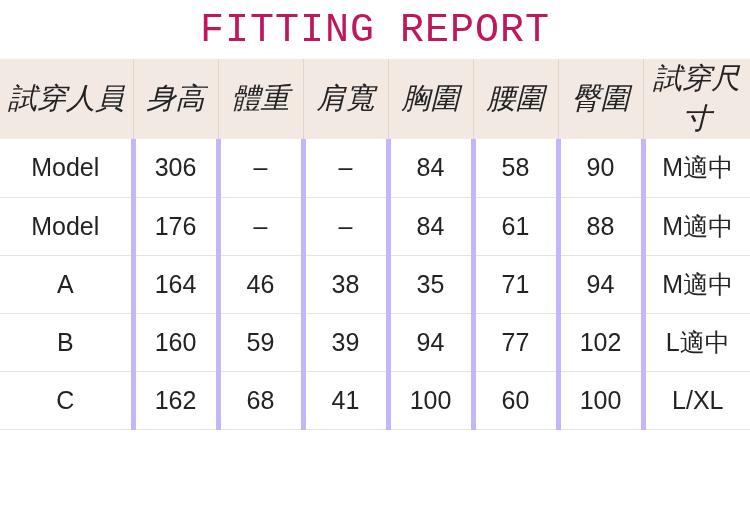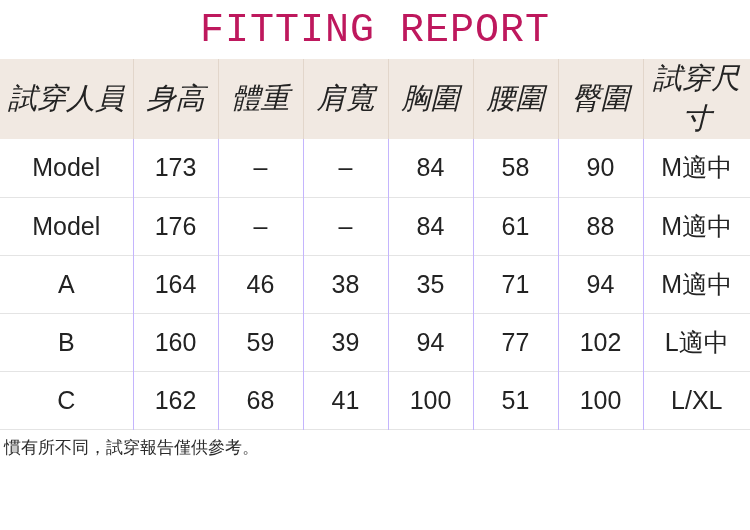--- a/index.html
+++ b/index.html
@@ -42,21 +42,21 @@
   table.fit col.c5 { width: 85px; }
   table.fit col.c6 { width: 85px; }
   table.fit col.c7 { width: 107px; }
 
   table.fit th, table.fit td {
     text-align: center;
     vertical-align: middle;
     font-weight: 400;
     font-size: 25px;
     color: #232323;
-    border-right: 1px solid #c4b5fd;
+    border-right: 5px solid #c4b5fd;
     padding: 0;
   }
   table.fit th:last-child, table.fit td:last-child {
     border-right: none;
     margin-top: 45px;
   }
   table.fit thead tr {
     background: #f1e9e2;
     height: 50px;
   }
@@ -110,21 +110,21 @@
         <th>肩寬</th>
         <th>胸圍</th>
         <th>腰圍</th>
         <th>臀圍</th>
         <th>試穿尺寸</th>
       </tr>
     </thead>
     <tbody>
       <tr>
         <td>Model</td>
-        <td>173</td>
+        <td>306</td>
         <td>–</td>
         <td>–</td>
         <td>84</td>
         <td>58</td>
         <td>90</td>
         <td>M適中</td>
       </tr>
       <tr>
         <td>Model</td>
         <td>176</td>
@@ -154,24 +154,23 @@
         <td>77</td>
         <td>102</td>
         <td>L適中</td>
       </tr>
       <tr>
         <td>C</td>
         <td>162</td>
         <td>68</td>
         <td>41</td>
         <td>100</td>
-        <td>51</td>
+        <td>60</td>
         <td>100</td>
         <td>L/XL</td>
       </tr>
     </tbody>
   </table>
 
   <div class="notes">
-    <div>慣有所不同，試穿報告僅供參考。</div>
   </div>
 
 </div>
 
 </body></html>

